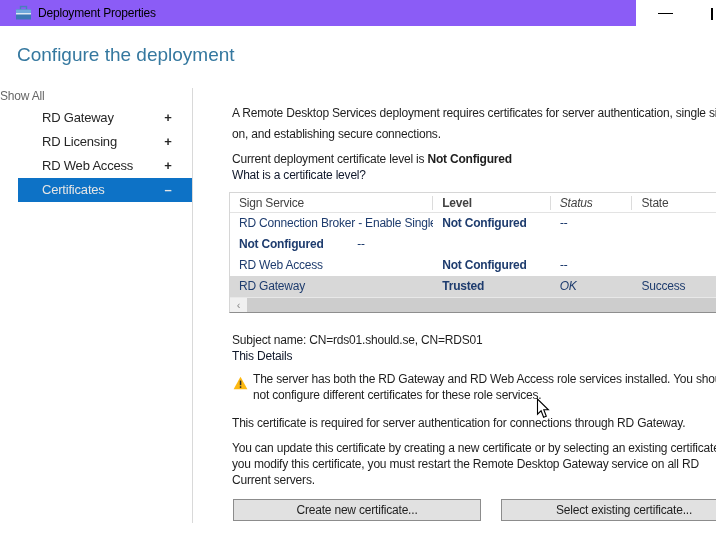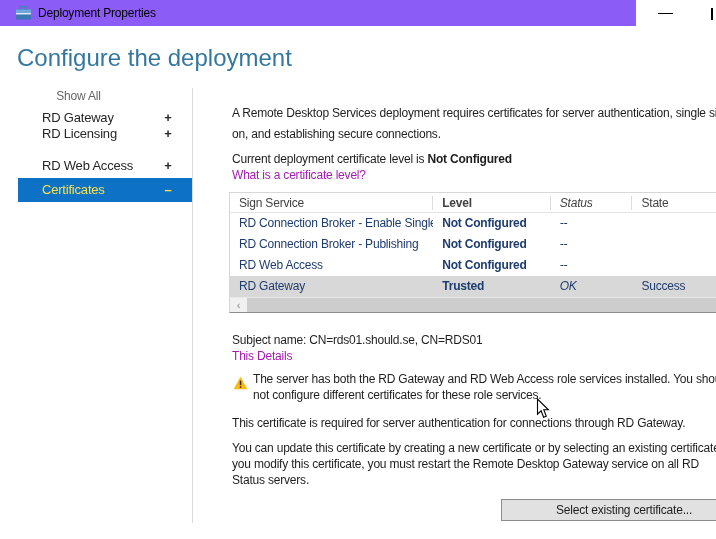--- a/index.html
+++ b/index.html
@@ -11,39 +11,39 @@
   }
   
   .titlebar { position:absolute; left:0; top:0; width:636px; height:26px; background:#8b5cf6; }
   .title-icon { position:absolute; left:15px; top:5px; width:17px; height:16px; }
   .title-text { position:absolute; left:38px; top:6px; font-size:12px; color:#000; white-space:nowrap; }
   .btn-min { position:absolute; left:648px; top:0; width:36px; height:26px; cursor:default; }
   .btn-min .dash { position:absolute; left:10px; top:13px; width:15px; height:0; border-top:1px solid #000; }
   .btn-max-partial { position:absolute; left:711px; top:8px; width:2px; height:12px; background:#000; }
   
   .page-heading {
-    position:absolute; left:17px; top:44px; font-size:24px; font-weight:400;
+    position:absolute; left:17px; top:44px; font-size:19px; font-weight:400;
     color:#35789F; letter-spacing:0; white-space:nowrap;
   }
   
   .sidebar { position:absolute; left:0; top:88px; width:193px; }
-  .show-all { position:absolute; left:0; top:1px; width:157px; text-align:center; color:#666; font-size:12px; cursor:pointer; }
+  .show-all { position:absolute; left:0; top:1px; width:157px; text-align:left; color:#666; font-size:12px; cursor:pointer; }
   .nav { position:absolute; left:0; top:18px; width:193px; }
   .nav-item {
     position:absolute; left:18px; width:175px; height:24px; line-height:24px;
     padding-left:24px; font-size:13px; color:#262626; cursor:pointer; white-space:nowrap;
   }
   .nav-item .toggle { position:absolute; left:140px; top:0; width:20px; text-align:center; font-weight:bold; }
-  .nav-item.selected { background:#0D72C6; color:#fde047; }
+  .nav-item.selected { background:#0D72C6; color:#e5e5e5; }
   .v-divider { position:absolute; left:192px; top:88px; width:1px; height:435px; background:#D9D9D9; }
   
   .content { position:absolute; left:229px; top:100px; width:487px; height:439px; overflow:hidden; }
   .line { position:absolute; left:3px; white-space:nowrap; line-height:15px; }
   .bold { font-weight:bold; }
-  .link { color:#a21caf; cursor:pointer; }
+  .link { color:#0f172a; cursor:pointer; }
   
   .rs-table { position:absolute; left:0; top:92px; width:520px; background:#fff;
               border:1px solid #D6D6D6; border-bottom:1px solid #8E8E8E; }
   .thead { display:flex; height:20px; align-items:center; border-bottom:1px solid #E3E3E3; }
   .th { padding-left:9px; color:#424242; white-space:nowrap; overflow:hidden; border-right:1px solid #DCDCDC; height:14px; line-height:14px; }
   .th:last-child { border-right:none; }
   .tr { display:flex; height:21px; align-items:center; color:#1E3C6E; cursor:default; }
   .tr.selected { background:#D8D8D8; }
   .td { padding-left:9px; white-space:nowrap; overflow:hidden; height:15px; line-height:15px; }
   .c0 { width:204px; } .c1 { width:118px;font-weight:bold; } .c2 { width:82px;font-style:italic; } .c3 { width:116px; }
@@ -84,21 +84,21 @@
 
 <div class="page-heading">Configure the deployment</div>
 
 <div class="sidebar">
   <div class="show-all">Show All</div>
   <div class="nav">
     <div class="nav-item" style="top:0px">
       <span>RD Gateway</span>
       <span class="toggle">+</span>
     </div>
-    <div class="nav-item" style="top:16px">
+    <div class="nav-item" style="top:24px">
       <span>RD Licensing</span>
       <span class="toggle">+</span>
     </div>
     <div class="nav-item" style="top:48px">
       <span>RD Web Access</span>
       <span class="toggle">+</span>
     </div>
     <div class="nav-item selected" style="top:72px">
       <span>Certificates</span>
       <span class="toggle">–</span>
@@ -124,21 +124,20 @@
       <div class="th c2">Status</div>
       <div class="th c3">State</div>
     </div>
     <div class="tr">
       <div class="td c0">RD Connection Broker - Enable Single Sign On</div>
       <div class="td c1">Not Configured</div>
       <div class="td c2">--</div>
       <div class="td c3"></div>
     </div>
     <div class="tr">
-      <div class="td c0">RD Connection Broker - Publishing</div>
       <div class="td c1">Not Configured</div>
       <div class="td c2">--</div>
       <div class="td c3"></div>
     </div>
     <div class="tr">
       <div class="td c0">RD Web Access</div>
       <div class="td c1">Not Configured</div>
       <div class="td c2">--</div>
       <div class="td c3"></div>
     </div>
@@ -162,20 +161,21 @@
     <rect x="6.8" y="4.6" width="1.5" height="4.6" fill="#2b2b2b"></rect>
     <rect x="6.8" y="10.3" width="1.5" height="1.6" fill="#2b2b2b"></rect>
   </svg>
   <div class="line warn-text" style="top:272px">The server has both the RD Gateway and RD Web Access role services installed. You should</div>
   <div class="line warn-text" style="top:288px">not configure different certificates for these role services.</div>
 
   <div class="line" style="top:316px">This certificate is required for server authentication for connections through RD Gateway.</div>
 
   <div class="line" style="top:341px">You can update this certificate by creating a new certificate or by selecting an existing certificate. If</div>
   <div class="line" style="top:357px">you modify this certificate, you must restart the Remote Desktop Gateway service on all RD</div>
-  <div class="line" style="top:373px">Status servers.</div>
+  <div class="line" style="top:373px">Current servers.</div>
 
+  <button class="btn btn-create">Create new certificate...</button>
   <button class="btn btn-select">Select existing certificate...</button>
 </div>
 
 <svg class="mouse-cursor" viewBox="0 0 14 21">
   <path d="M1.5 1 L1.5 16.2 L5.1 12.8 L7.6 19.3 L10.3 18.2 L7.8 11.8 L12.4 11.8 Z" fill="#ffffff" stroke="#000000" stroke-width="1.1"></path>
 </svg>
 
 </body></html>

